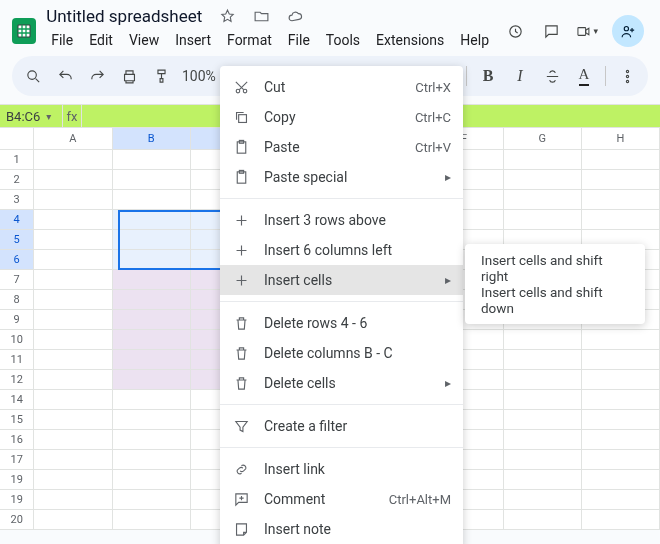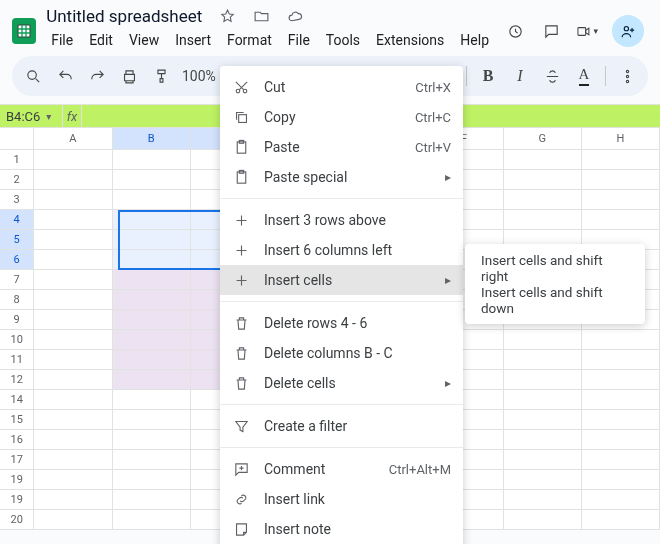--- a/index.html
+++ b/index.html
@@ -15,21 +15,21 @@
 .right-actions{display:flex;align-items:center;gap:14px;padding-right:4px}
 .right-actions .ic{width:22px;height:22px;color:#444746;display:flex;align-items:center;justify-content:center}
 .share-btn{width:32px;height:32px;border-radius:50%;background:#c2e7ff;display:flex;align-items:center;justify-content:center}
 .toolbar{margin:0 12px 8px 12px;background:#edf2fa;border-radius:24px;height:40px;display:flex;align-items:center;padding:0 10px;gap:10px;color:#444746}
 .toolbar .sep{width:1px;height:20px;background:#c7c7c7}
 .toolbar .tbtn{width:22px;height:22px;display:flex;align-items:center;justify-content:center;cursor:pointer}
 .zoom{display:flex;align-items:center;gap:20px;font-size:14px;color:#444746}
 .formula-row{display:flex;align-items:center;border-top:1px solid #e1e3e1;border-bottom:1px solid #e1e3e1;height:24px;background:#bef264}
 .namebox{width:62px;padding:0 6px;font-size:13px;color:#3c4043;display:flex;align-items:center;gap:6px}
 .namebox .dd{color:#606368;font-size:10px}
-.fx{width:20px;text-align:center;color:#5f6368;font-style:italic;border-left:1px solid #e1e3e1;border-right:1px solid #e1e3e1;height:100%;display:flex;align-items:center;justify-content:center;font-size:13px}
+.fx{width:20px;text-align:center;color:#5f6368;border-left:1px solid #e1e3e1;border-right:1px solid #e1e3e1;height:100%;display:flex;align-items:center;justify-content:center;font-size:13px}
 .grid{position:relative;background:#fff}
 .colhead{display:flex;height:22px}
 .corner{width:36px;border-right:1px solid #e1e3e1;border-bottom:1px solid #e1e3e1;background:#fff}
 .ch{width:82px;border-right:1px solid #e1e3e1;border-bottom:1px solid #e1e3e1;text-align:center;font-size:11px;color:#5f6368;line-height:22px}
 .ch.sel{background:#d3e3fd;color:#0b57d0}
 .rows{}
 .row{display:flex;height:20px}
 .rh{width:36px;border-right:1px solid #e1e3e1;border-bottom:1px solid #e1e3e1;text-align:center;font-size:11px;color:#5f6368;line-height:20px}
 .rh.sel{background:#d3e3fd;color:#0b57d0}
 .cell{width:82px;border-right:1px solid #e1e3e1;border-bottom:1px solid #e1e3e1}
@@ -515,33 +515,33 @@
         <svg viewBox="0 0 24 24">
           <path d="M4 5h16l-6 8v6l-4-2v-4z"></path>
         </svg>
       </span>
       <span class="lbl">Create a filter</span>
     </div>
   <div class="msep"></div>
   <div class="mi">
       <span class="mico">
         <svg viewBox="0 0 24 24">
+          <path d="M10 14a4 4 0 005 0l3-3a4 4 0 00-5-5l-1 1M14 10a4 4 0 00-5 0l-3 3a4 4 0 005 5l1-1"></path>
+        </svg>
+      </span>
+      <span class="lbl">Insert link</span>
+    </div>
+  <div class="mi">
+      <span class="mico">
+        <svg viewBox="0 0 24 24">
           <path d="M4 4h16v12H8l-4 4zM12 7v6M9 10h6"></path>
         </svg>
       </span>
       <span class="lbl">Comment</span>
       <span class="sc">Ctrl+Alt+M</span>
-    </div>
-  <div class="mi">
-      <span class="mico">
-        <svg viewBox="0 0 24 24">
-          <path d="M10 14a4 4 0 005 0l3-3a4 4 0 00-5-5l-1 1M14 10a4 4 0 00-5 0l-3 3a4 4 0 005 5l1-1"></path>
-        </svg>
-      </span>
-      <span class="lbl">Insert link</span>
     </div>
   <div class="mi">
       <span class="mico">
         <svg viewBox="0 0 24 24">
           <path d="M5 4h14v12l-4 4H5z M15 20v-4h4"></path>
         </svg>
       </span>
       <span class="lbl">Insert note</span>
     </div>
 

